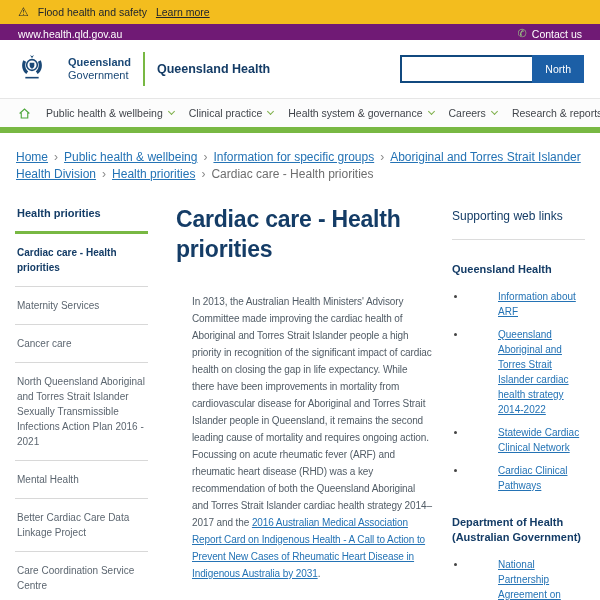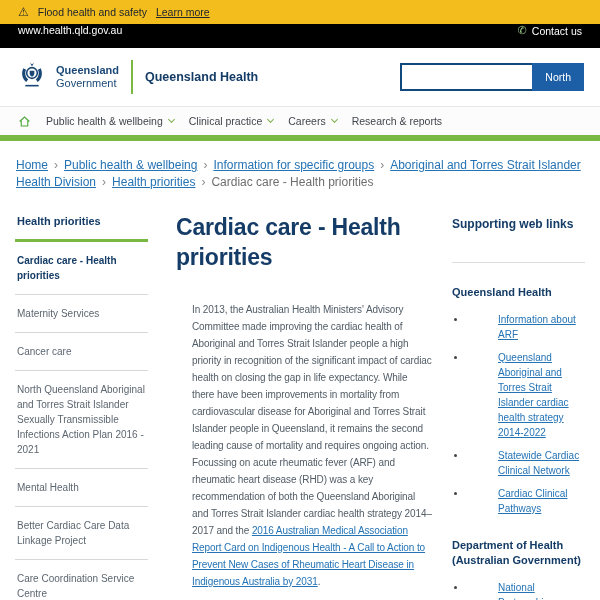--- a/index.html
+++ b/index.html
@@ -6,29 +6,29 @@
   html,body { width:600px; height:600px; overflow:hidden; background:#fff;
     font-family:"Liberation Sans", sans-serif; }
 
   
   .alert { height:24px; background:#F3BD1E; display:flex; align-items:center;
     padding:0 18px; gap:9px; font-size:10.5px; color:#20262d; }
   .alert .warn { font-size:12px; line-height:1; color:#20262d; }
   .alert a { color:#20262d; text-decoration:underline; cursor:pointer; }
 
   
-  .utility { height:24px; background:#000000; color:#fff; display:flex;
-    align-items:flex-start; justify-content:space-between; padding:0 18px; font-size:10.5px; }
+  .utility { height:16px; background:#701a75; color:#fff; display:flex;
+    align-items:flex-end; justify-content:space-between; padding:0 18px; font-size:10.5px; }
   .utility a { color:#fff; text-decoration:none; cursor:pointer; }
   .utility .right { display:flex; align-items:center; gap:5px; }
   .utility .phone { color:#9ACB84; font-size:11px; }
 
   
   .header { height:58px; background:#fff; display:flex; align-items:center; padding:0 16px; }
-  .gov { display:flex; align-items:center; gap:8px; cursor:pointer; }
+  .gov { display:flex; align-items:center; gap:20px; cursor:pointer; }
   .gov-text { color:#1A4876; font-size:11px; font-weight:700; line-height:1.15; }
   .gov-text .l2 { font-weight:400; }
   .vline { width:2px; height:34px; background:#78B843; margin:0 12px; }
   .site-title { color:#143C66; font-size:12.5px; font-weight:700; cursor:pointer; }
   .search { margin-left:auto; display:flex; }
   .search input { width:132px; height:28px; border:2px solid #11497F; border-right:none;
     outline:none; padding:0 6px; font-size:11px; }
   .search button { height:28px; padding:0 13px; background:#1C5FA6; color:#fff;
     border:none; font-size:10.5px; cursor:pointer; font-family:"Liberation Sans",sans-serif; }
 
@@ -60,21 +60,21 @@
   .side-item:last-child { border-bottom:none; }
 
   
   .maincol h1 { font-size:23px; line-height:1.3; color:#143C66; font-weight:700;
     margin:6px 0 28px; letter-spacing:-0.2px; }
   .maincol p { font-size:10px; line-height:17px; color:#515C66; margin-bottom:16px;
     letter-spacing:-0.1px;margin-left:16px; }
   .maincol a { color:#2473B5; text-decoration:underline; cursor:pointer; }
 
   
-  .sup-head { font-size:12px; font-weight:700; color:#143C66; padding:10px 0 31px;
+  .sup-head { font-size:12px; font-weight:400; color:#143C66; padding:10px 0 16px;
     border-bottom:1px solid #DCDCDC; }
   .sup-sec { font-size:11px; font-weight:700; color:#143C66; margin-top:22px; line-height:1.35; }
   .rightcol ul { margin:12px 0 0 15px; }
   .rightcol li { font-size:10px; color:#444; margin-bottom:8px; line-height:1.5;padding-left:31px; }
   .rightcol li a { color:#2473B5; text-decoration:underline; cursor:pointer; }
 </style>
 </head>
 <body>
 
 <div class="alert">
@@ -124,20 +124,24 @@
   </span>
   <span class="nav-item">
       <span>Public health &amp; wellbeing</span>
       <span class="chev"></span>
     </span>
   <span class="nav-item">
       <span>Clinical practice</span>
       <span class="chev"></span>
     </span>
   <span class="nav-item">
+      <span>Health system &amp; governance</span>
+      <span class="chev"></span>
+    </span>
+  <span class="nav-item">
       <span>Careers</span>
       <span class="chev"></span>
     </span>
   <span class="nav-item">
       <span>Research &amp; reports</span>
     </span>
 
 </div>
 <div class="greenbar"></div>
 

